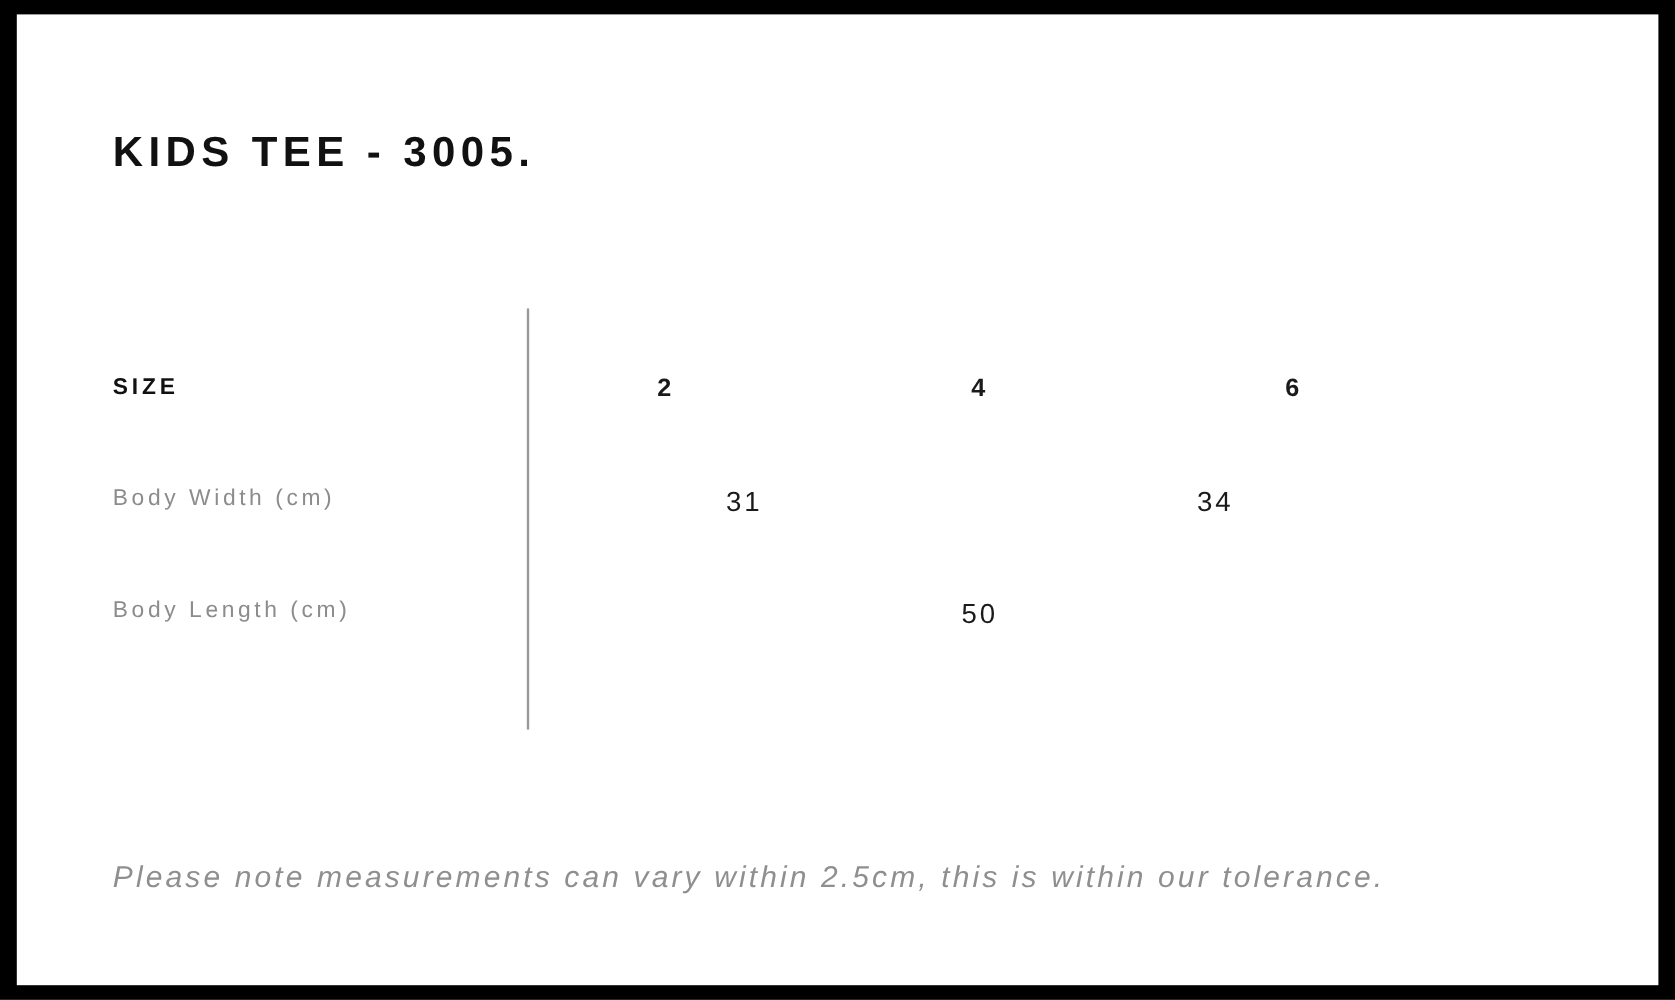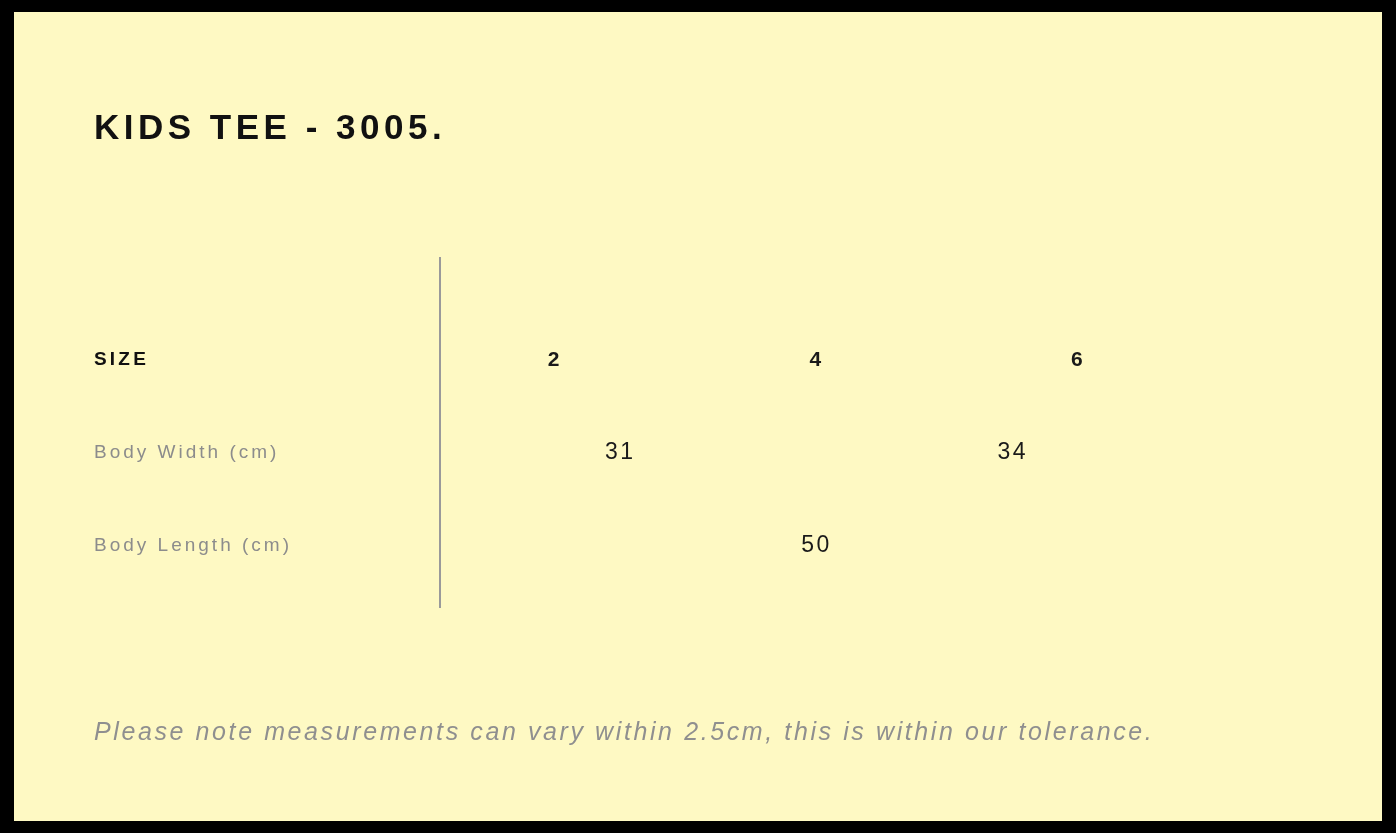--- a/index.html
+++ b/index.html
@@ -12,21 +12,21 @@
     height: 833px;
     font-family: "Liberation Sans", sans-serif;
     overflow: hidden;
   }
   .page {
     position: absolute;
     left: 14px;
     top: 12px;
     width: 1368px;
     height: 809px;
-    background: #fef9c3;
+    background: #ffffff;
     box-sizing: border-box;
   }
   .title {
     position: absolute;
     left: 80px;
     top: 95px;
     font-size: 35px;
     font-weight: bold;
     letter-spacing: 4.5px;
     color: #111111;
@@ -41,21 +41,20 @@
     background: #9a9a9a;
   }
   .table {
     position: absolute;
     left: 80px;
     top: 300px;
     width: 1130px;
   }
   .row {
     display: flex;
-    align-items: center;
     height: 93px;
   }
   .label {
     width: 345px;
     box-sizing: border-box;
     font-size: 19px;
     letter-spacing: 3px;
     color: #8c8c8c;
     white-space: nowrap;
   }

